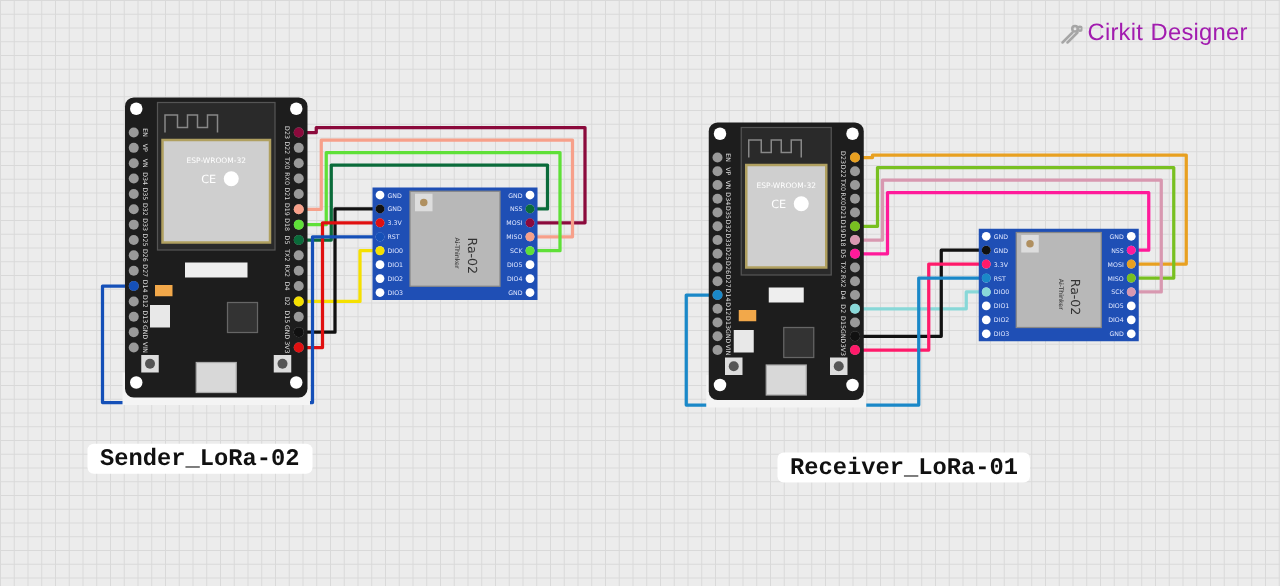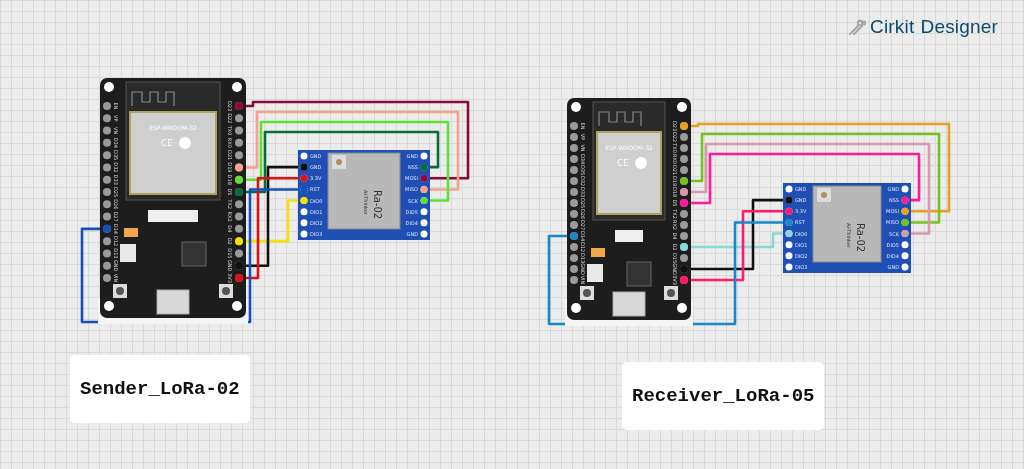--- a/index.html
+++ b/index.html
@@ -7,29 +7,29 @@
     width:1024px; height:469px; overflow:hidden; position:relative;
     background-color:#ececec;
     background-image:
       linear-gradient(to right, #d9d9d9 1px, transparent 1px),
       linear-gradient(to bottom, #d9d9d9 1px, transparent 1px);
     background-size:11px 11px;
     font-family:"Liberation Sans", sans-serif;
   }
   .brand {
     position:absolute; left:848px; top:16px; display:flex; align-items:center;
-    color:#0c4a6e; font-size:19px; letter-spacing:0.2px;
+    color:#a21caf; font-size:19px; letter-spacing:0.2px;
   }
   .brand .c { font-weight:normal; margin-left:4px; }
   .brand .d { font-weight:normal; margin-left:6px; }
   .label-box {
     position:absolute; background:#fff; border-radius:5px;
     font-family:"Liberation Mono", "DejaVu Sans Mono", monospace;
     font-weight:bold; font-size:19px; color:#111;
-    padding:24px 10px; line-height:20px;
+    padding:2px 10px; line-height:20px;
   }
   svg.wires { position:absolute; left:0; top:0; }
   .esp-label { font-family:"DejaVu Sans", sans-serif; font-size:5px; fill:#ddd; }
   .lora-label { font-family:"DejaVu Sans", sans-serif; font-size:5px; fill:#dfe6ff; }
 </style>
 </head>
 <body>
 
 <div class="brand">
   <svg width="18" height="18" viewBox="0 0 18 18">
@@ -341,13 +341,13 @@
       <circle cx="684" cy="269" r="4" fill="#111111"></circle>
       <circle cx="789" cy="200.14285714285714" r="3.6" fill="#111111"></circle>
       <circle cx="684" cy="280" r="4" fill="#ff1a6a"></circle>
       <circle cx="789" cy="211.28571428571428" r="3.6" fill="#ff1a6a"></circle>
       <circle cx="574" cy="236" r="4" fill="#1a88c8"></circle>
       <circle cx="789" cy="222.42857142857144" r="3.6" fill="#1a88c8"></circle>
     </g>
   </svg>
 
 <div class="label-box" style="left:70px; top:355px;">Sender_LoRa-02</div>
-<div class="label-box" style="left:622px; top:362px;">Receiver_LoRa-05</div>
+<div class="label-box" style="left:622px; top:362px;">Receiver_LoRa-01</div>
 
 </body></html>

